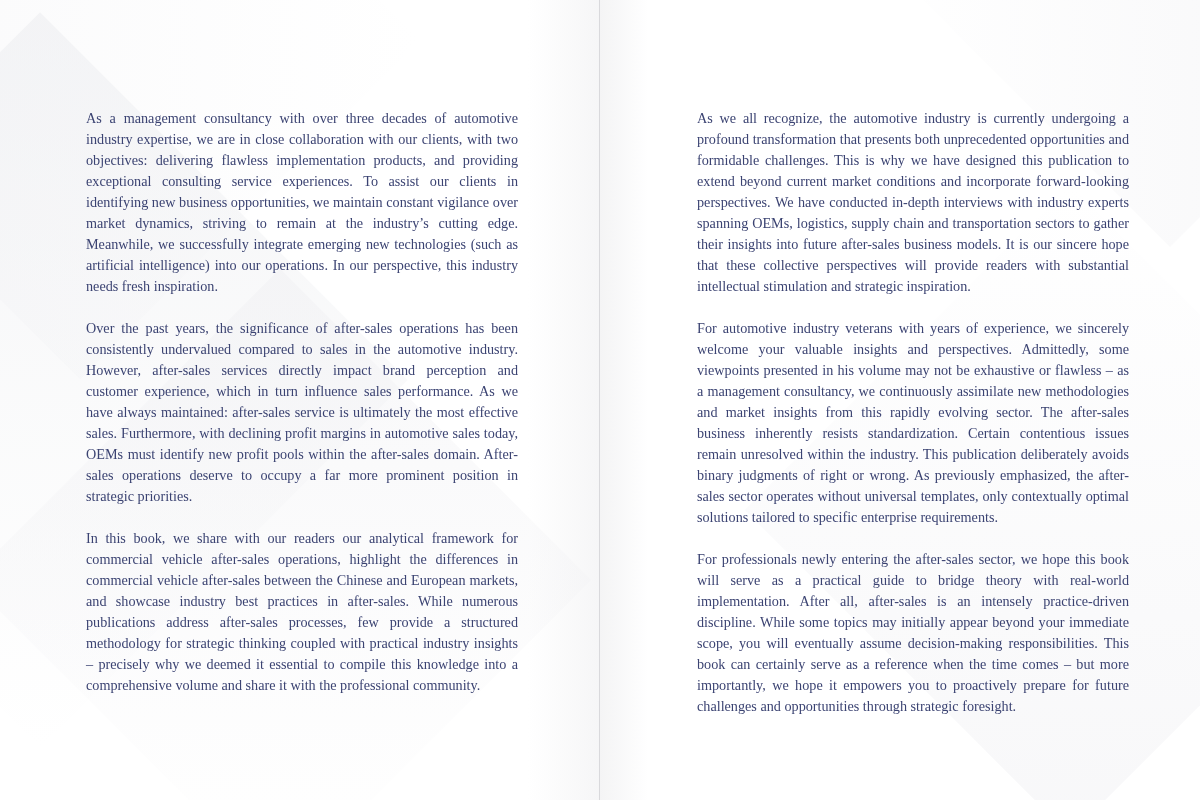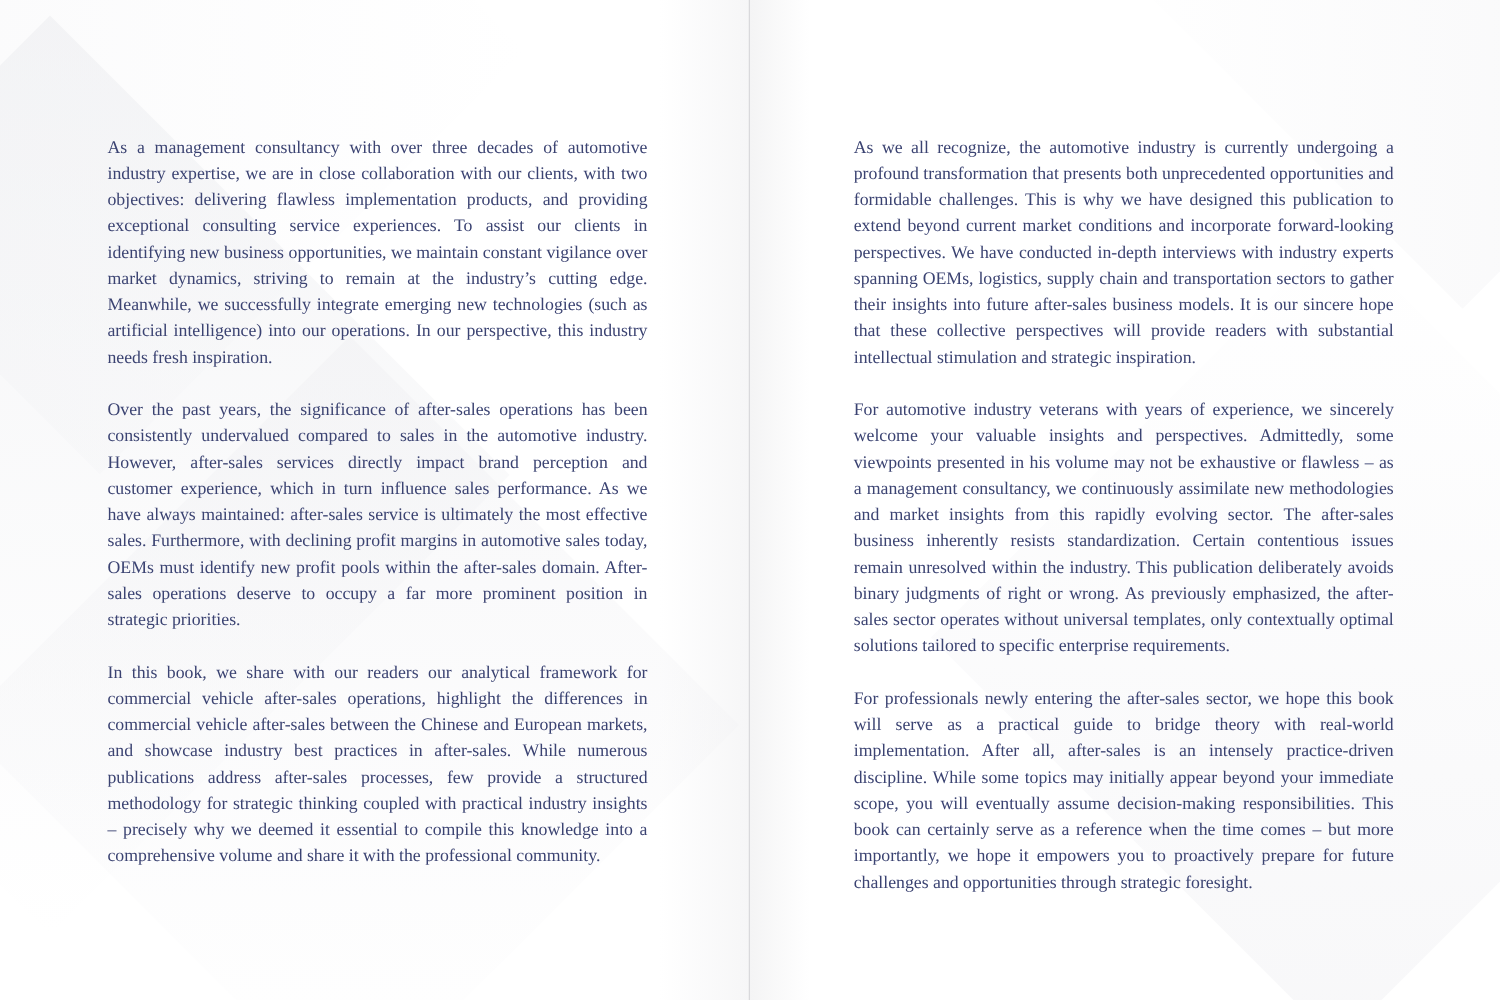--- a/index.html
+++ b/index.html
@@ -80,21 +80,21 @@
     width: 432px;
     z-index: 2;
     font-family: "Liberation Serif", "DejaVu Serif", serif;
     font-size: 14.2px;
     line-height: 21px;
     color: #3b4372;
     text-align: justify;
     hyphens: auto;
   }
   .page.left .text-block { left: 86px; }
-  .page.right .text-block { left: 83px; }
+  .page.right .text-block { left: 97px; }
   .text-block p {
     margin: 0 0 21px 0;
   }
 </style>
 </head>
 <body>
 
 <div class="spread">
 
   <div class="page left">

